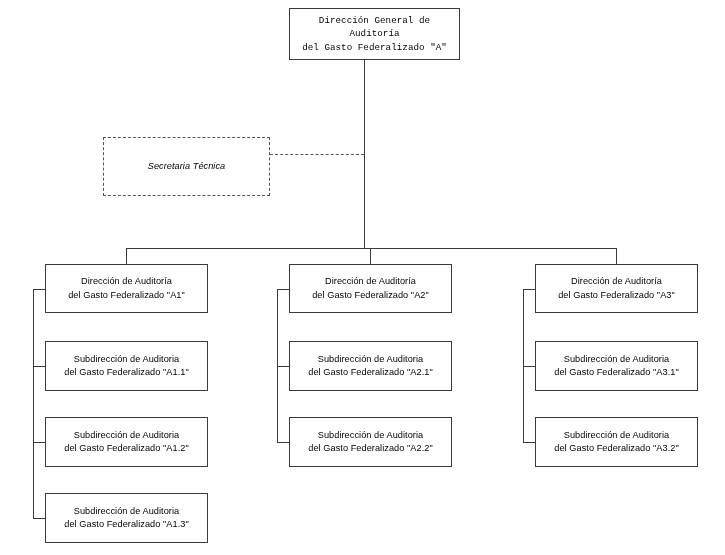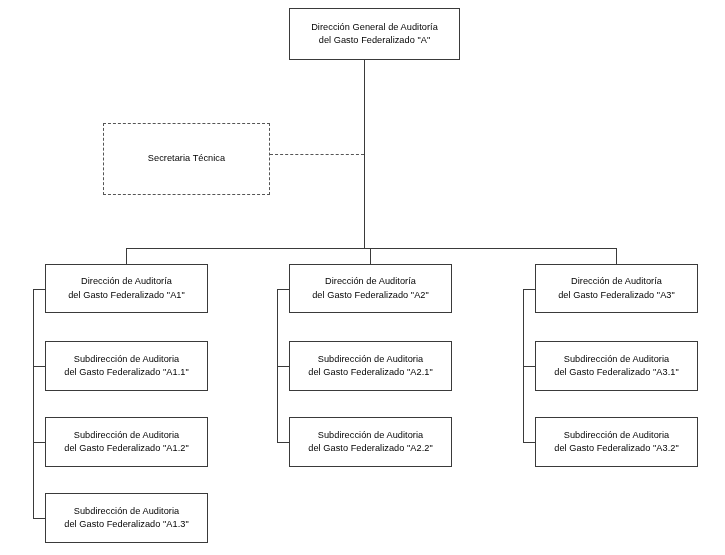--- a/index.html
+++ b/index.html
@@ -47,28 +47,28 @@
     position: absolute;
     height: 0;
     border-top: 1px dashed #555555;
   }
 </style>
 </head>
 <body>
 
 <div id="chart-root">
 
-  <div class="node" style="left:289px; top:8px; width:171px; height:52px;">
+  <div class="node" style="left:289px; top:8px; width:171px; height:52px;font-family:Liberation Mono, monospace;">
     <span class="label">Dirección General de Auditoría
 del Gasto Federalizado "A"</span>
   </div>
 
   <div class="conn v" style="left:364px; top:60px; width:1px; height:188px;"></div>
 
-  <div class="node dashed" style="left:103px; top:123px; width:167px; height:72px;">
+  <div class="node dashed" style="left:103px; top:137px; width:167px; height:59px;font-style:italic;">
     <span class="label">Secretaria Técnica</span>
   </div>
 
   <div class="conn-dashed-h" style="left:270px; top:154px; width:94px;"></div>
 
   <div class="conn h" style="left:126px; top:248px; width:491px; height:1px;"></div>
 
   <div class="conn v" style="left:126px; top:248px; width:1px; height:16px;"></div>
   <div class="conn v" style="left:370px; top:248px; width:1px; height:16px;"></div>
   <div class="conn v" style="left:616px; top:248px; width:1px; height:16px;"></div>

